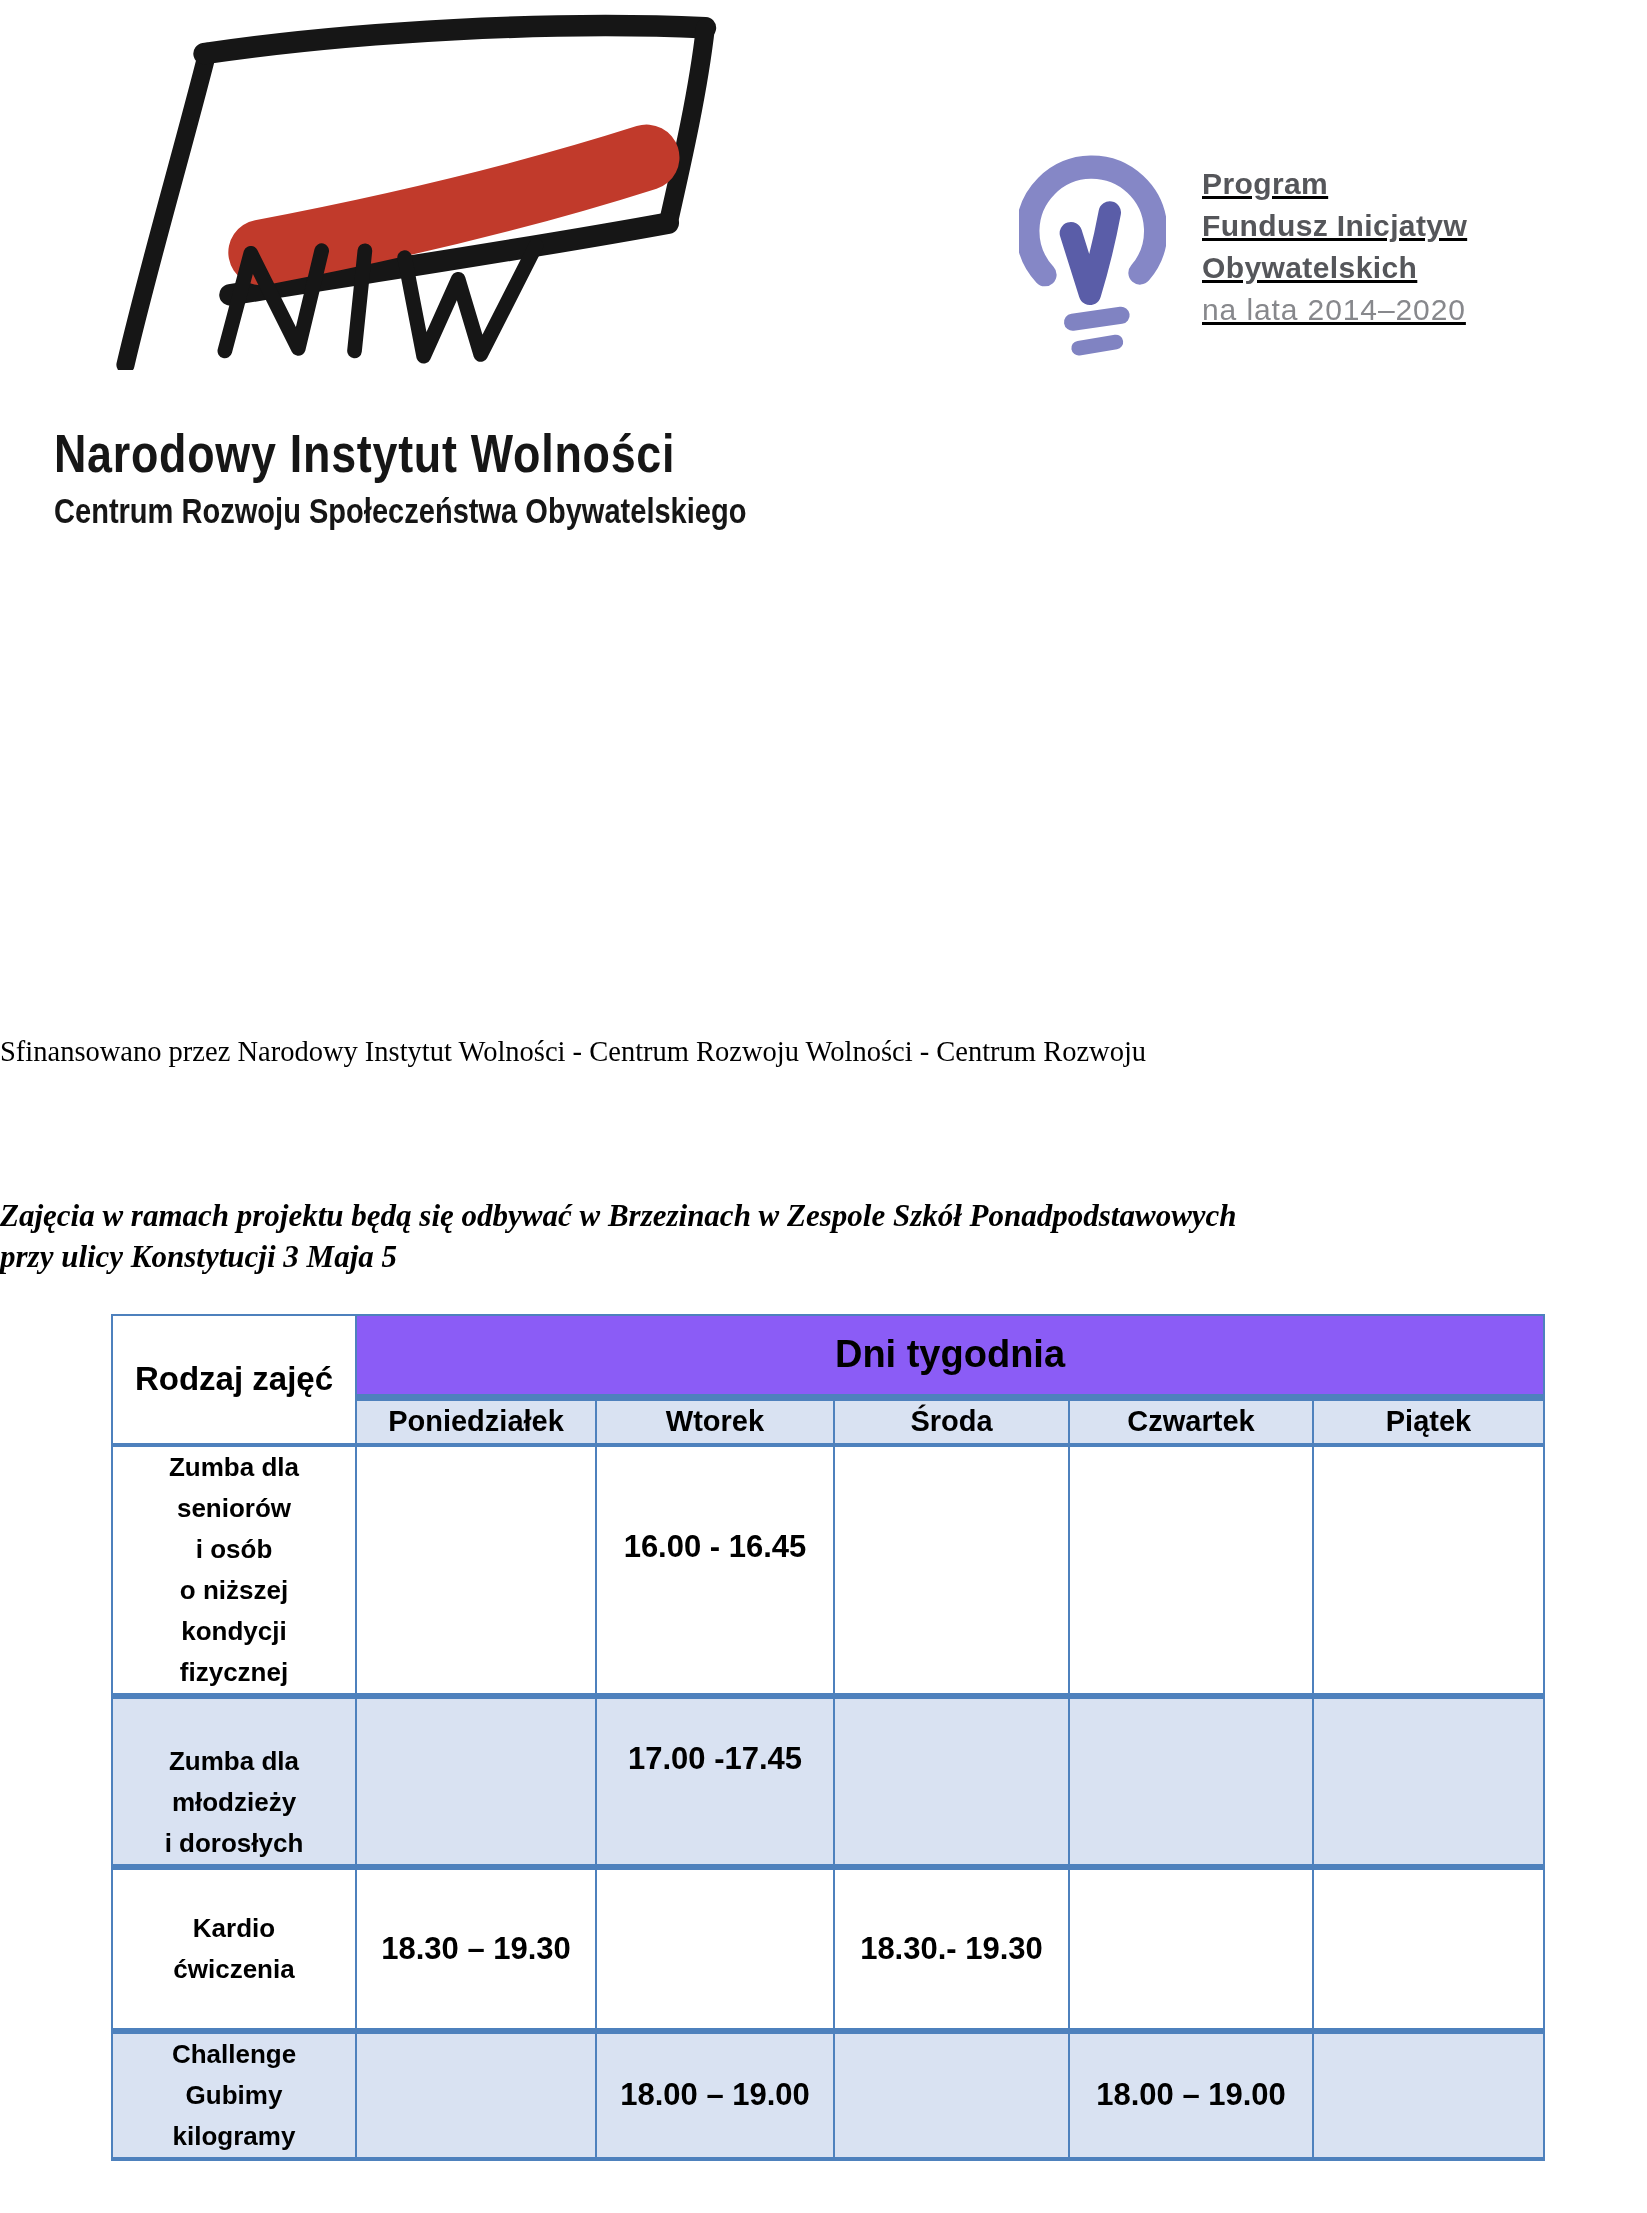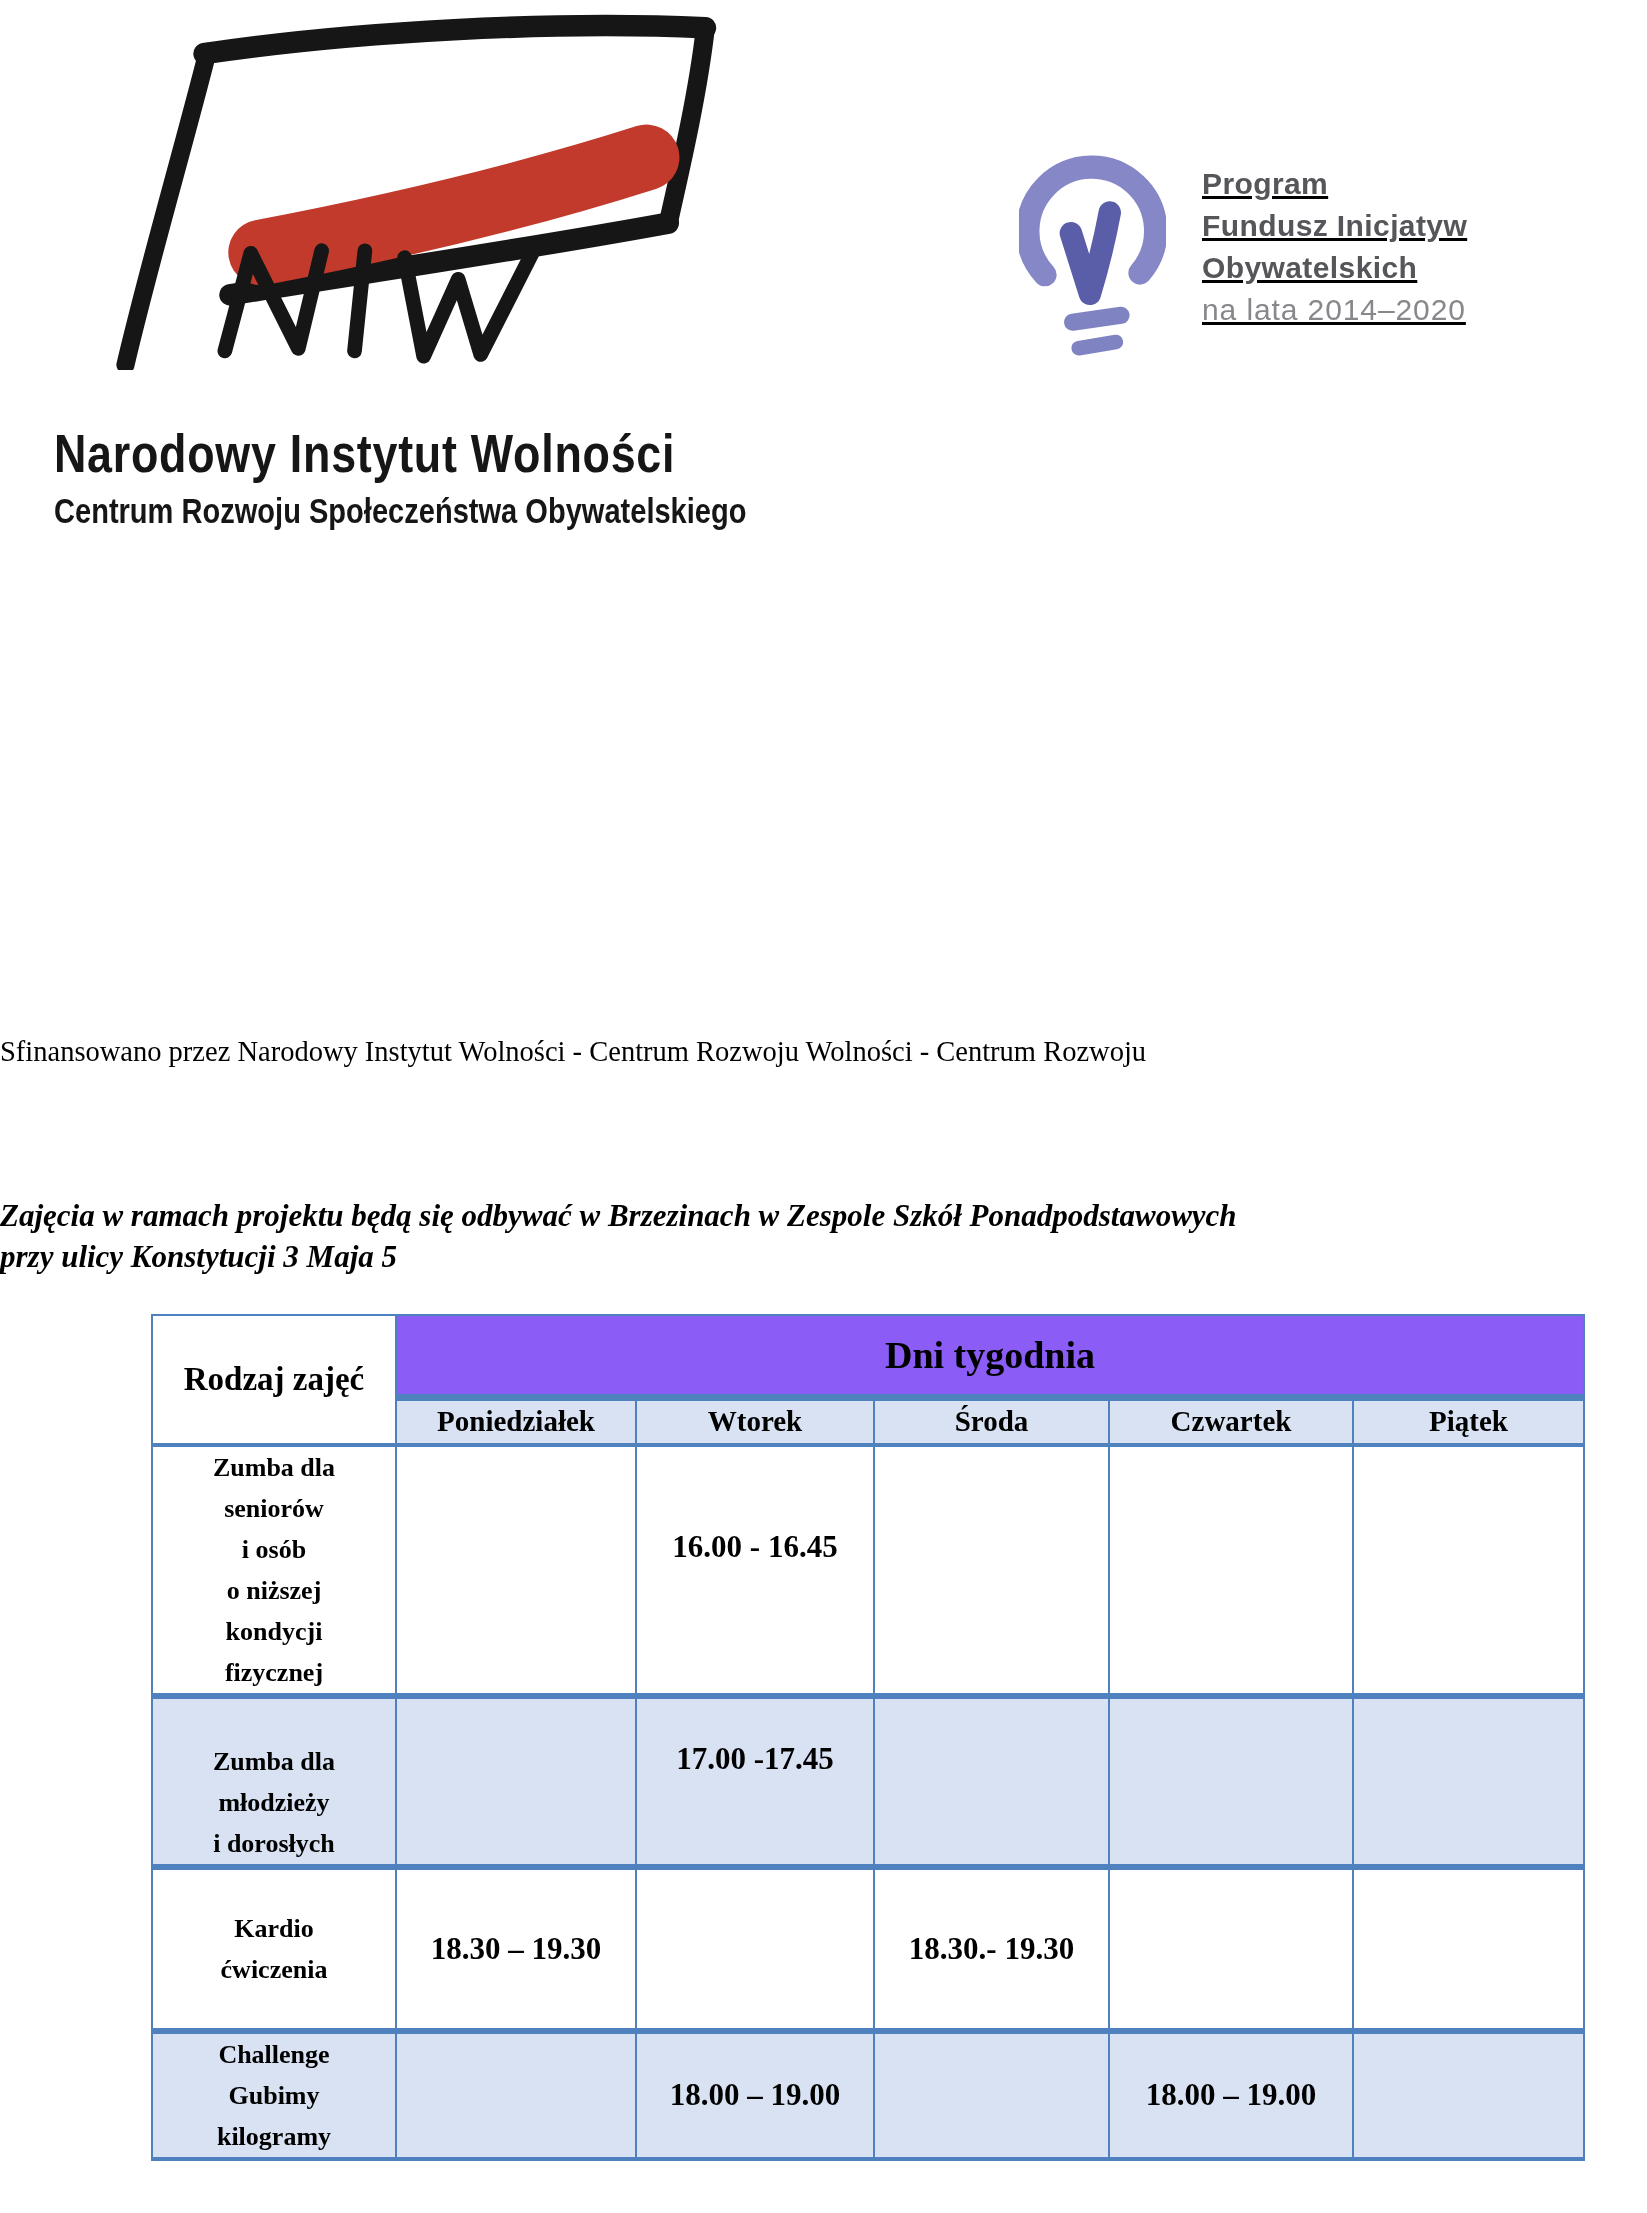--- a/index.html
+++ b/index.html
@@ -33,21 +33,21 @@
   .fio-acronym{font-size:59px;font-weight:400;color:var(--fio-purple);letter-spacing:7px;margin-top:5.2px;}
 
   
   .funding{position:absolute;left:0;right:0;top:1032px;text-align:left;
            font-size:28.5px;line-height:39px;color:#000;}
   .heading{position:absolute;left:0;right:0;top:1195px;
            font-size:31px;line-height:41px;font-weight:700;font-style:italic;color:#000;}
 
   
   .sched{position:absolute;left:111px;top:1314px;border-collapse:collapse;table-layout:fixed;
-         font-family:Liberation Serif, serif;font-weight:700;color:#000;margin-left:40px;}
+         font-family:Liberation Sans, sans-serif;font-weight:700;color:#000;}
   .sched td,.sched th{border:2.6px solid var(--accent);text-align:center;vertical-align:middle;
          padding:0;overflow:hidden;}
   .sched .corner{font-size:33px;background:#fff;border-bottom:4.3px solid var(--accent);}
   .sched .days-span{font-size:38px;background:#8b5cf6;}
   .sched .day{font-size:29px;background:var(--shade);border-top:7px solid var(--accent);
               border-bottom:4.3px solid var(--accent);height:42px;}
   .sched .act{font-size:26px;line-height:41px;}
   .sched .time{font-size:31px;}
   .sched tr.r1 td{border-bottom:6px solid var(--accent);}
   .sched tr.r2 td{border-bottom:6px solid var(--accent);background:var(--shade);

